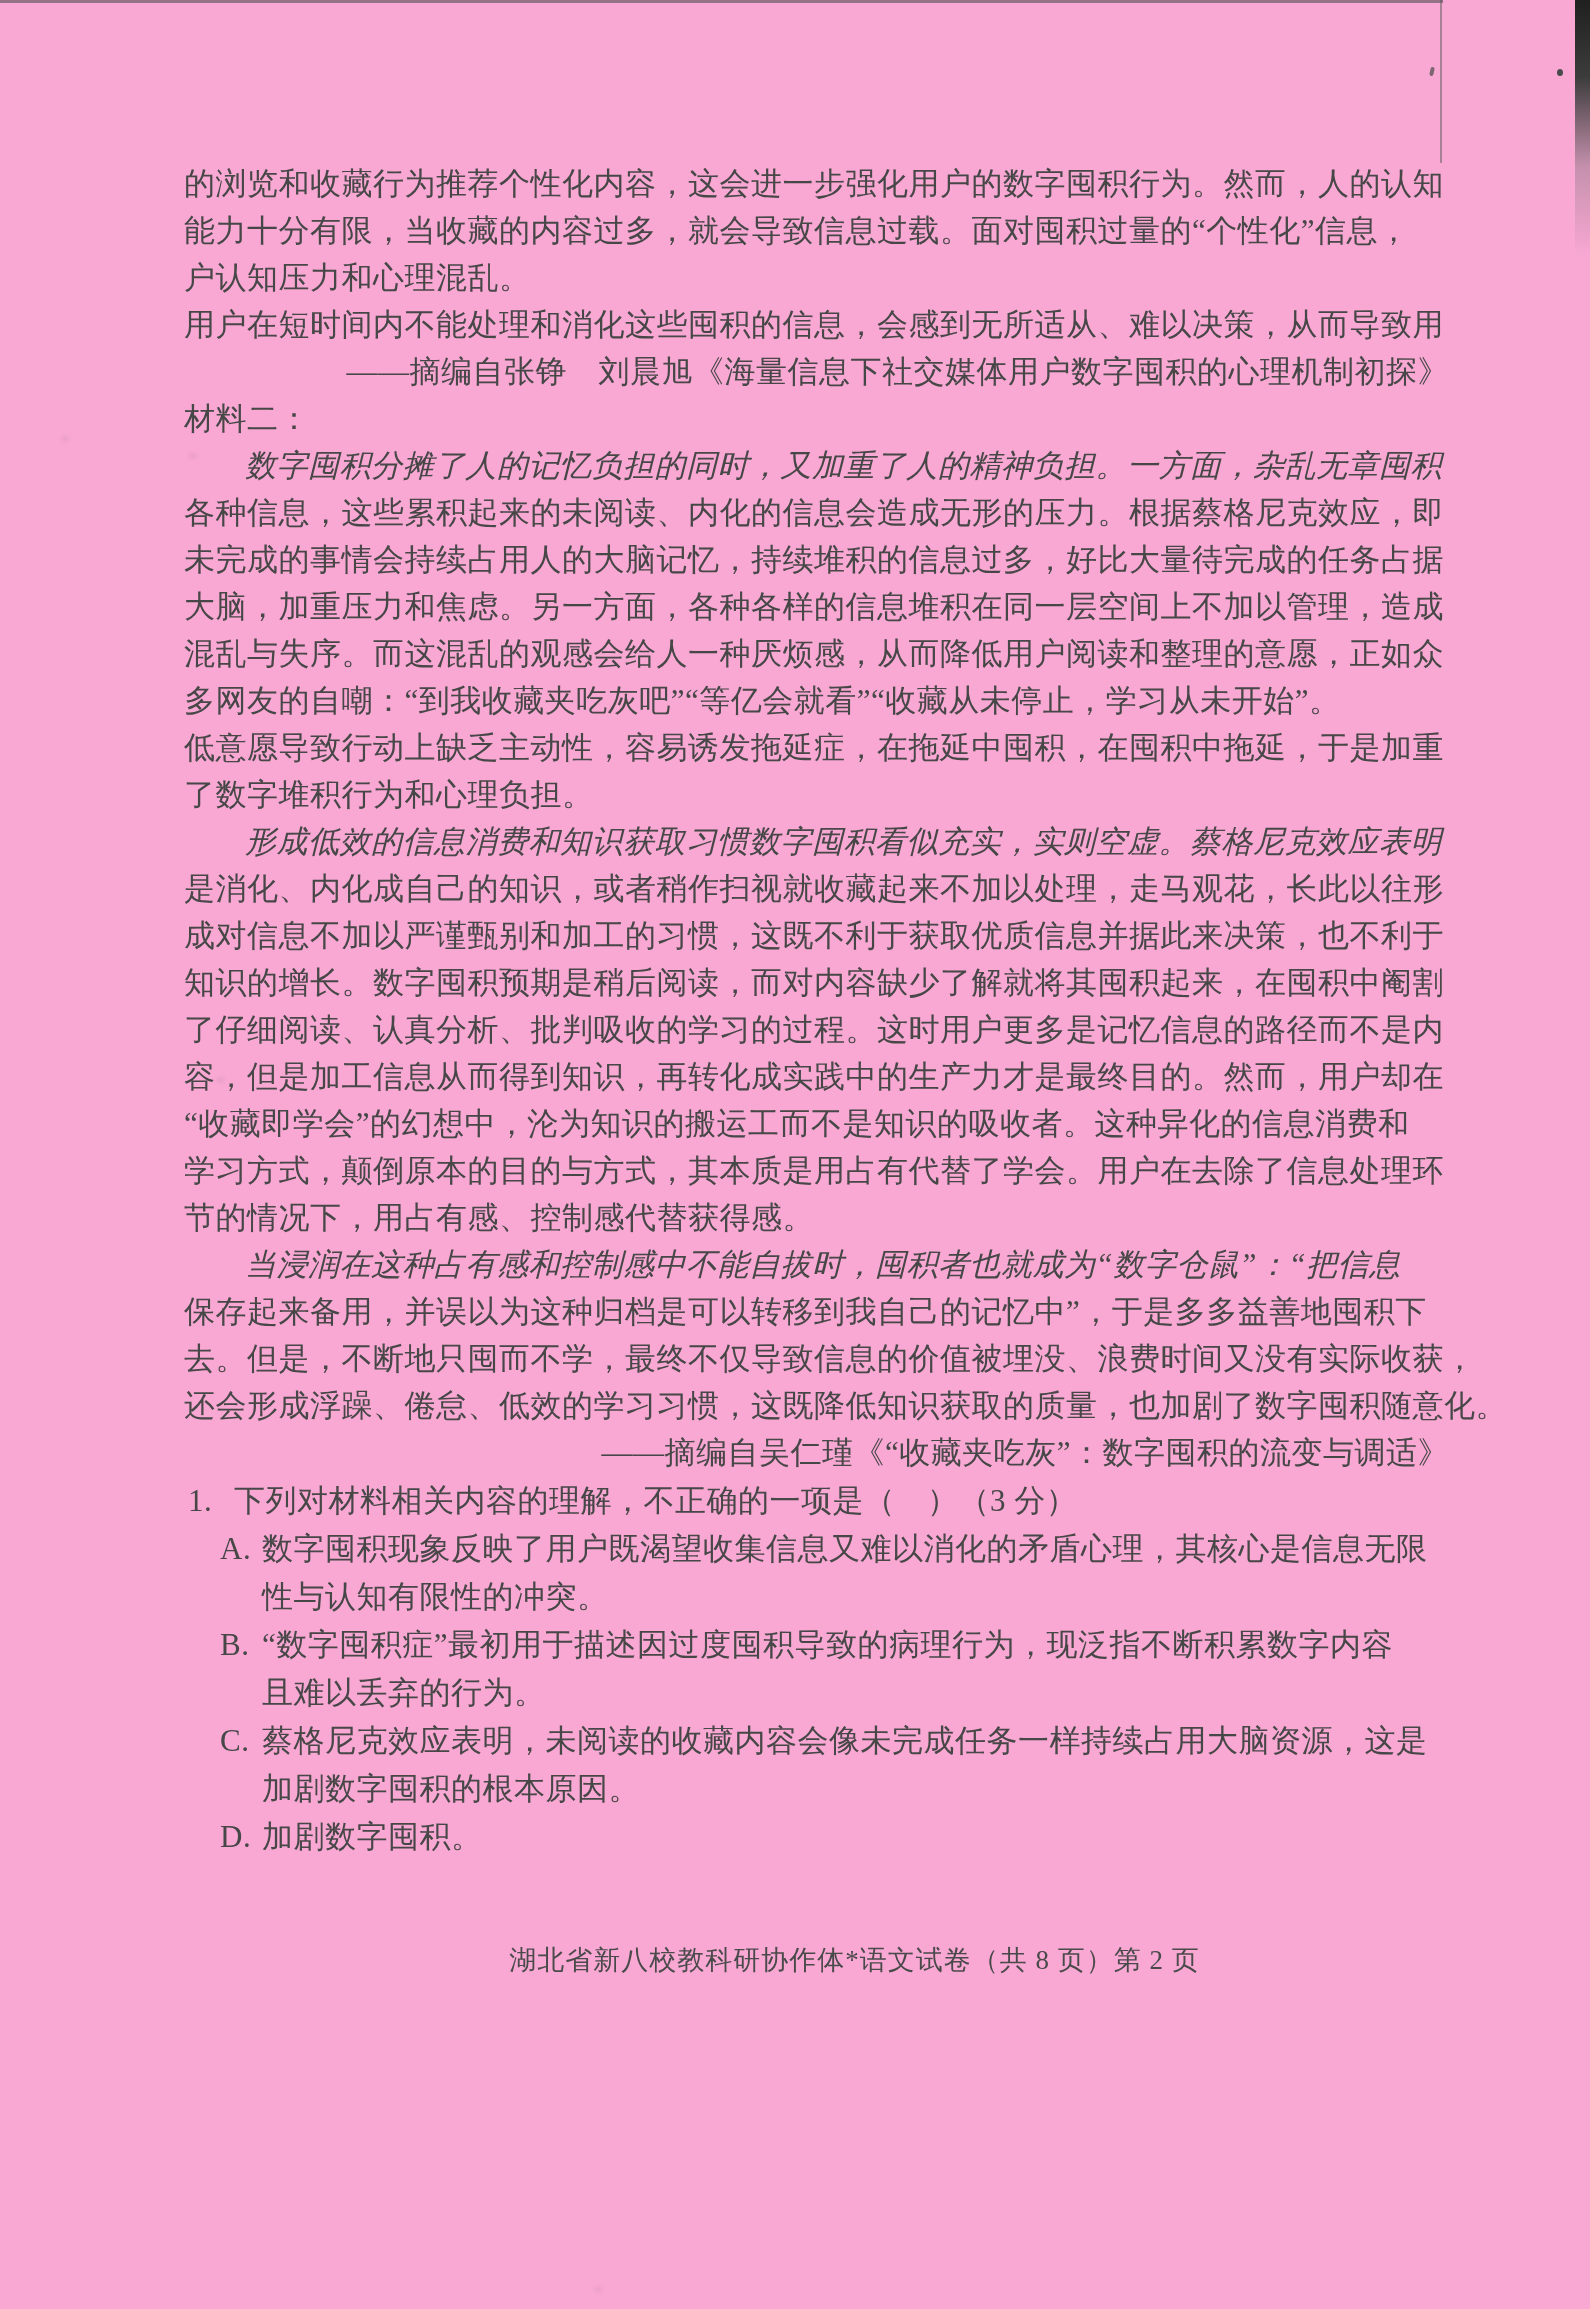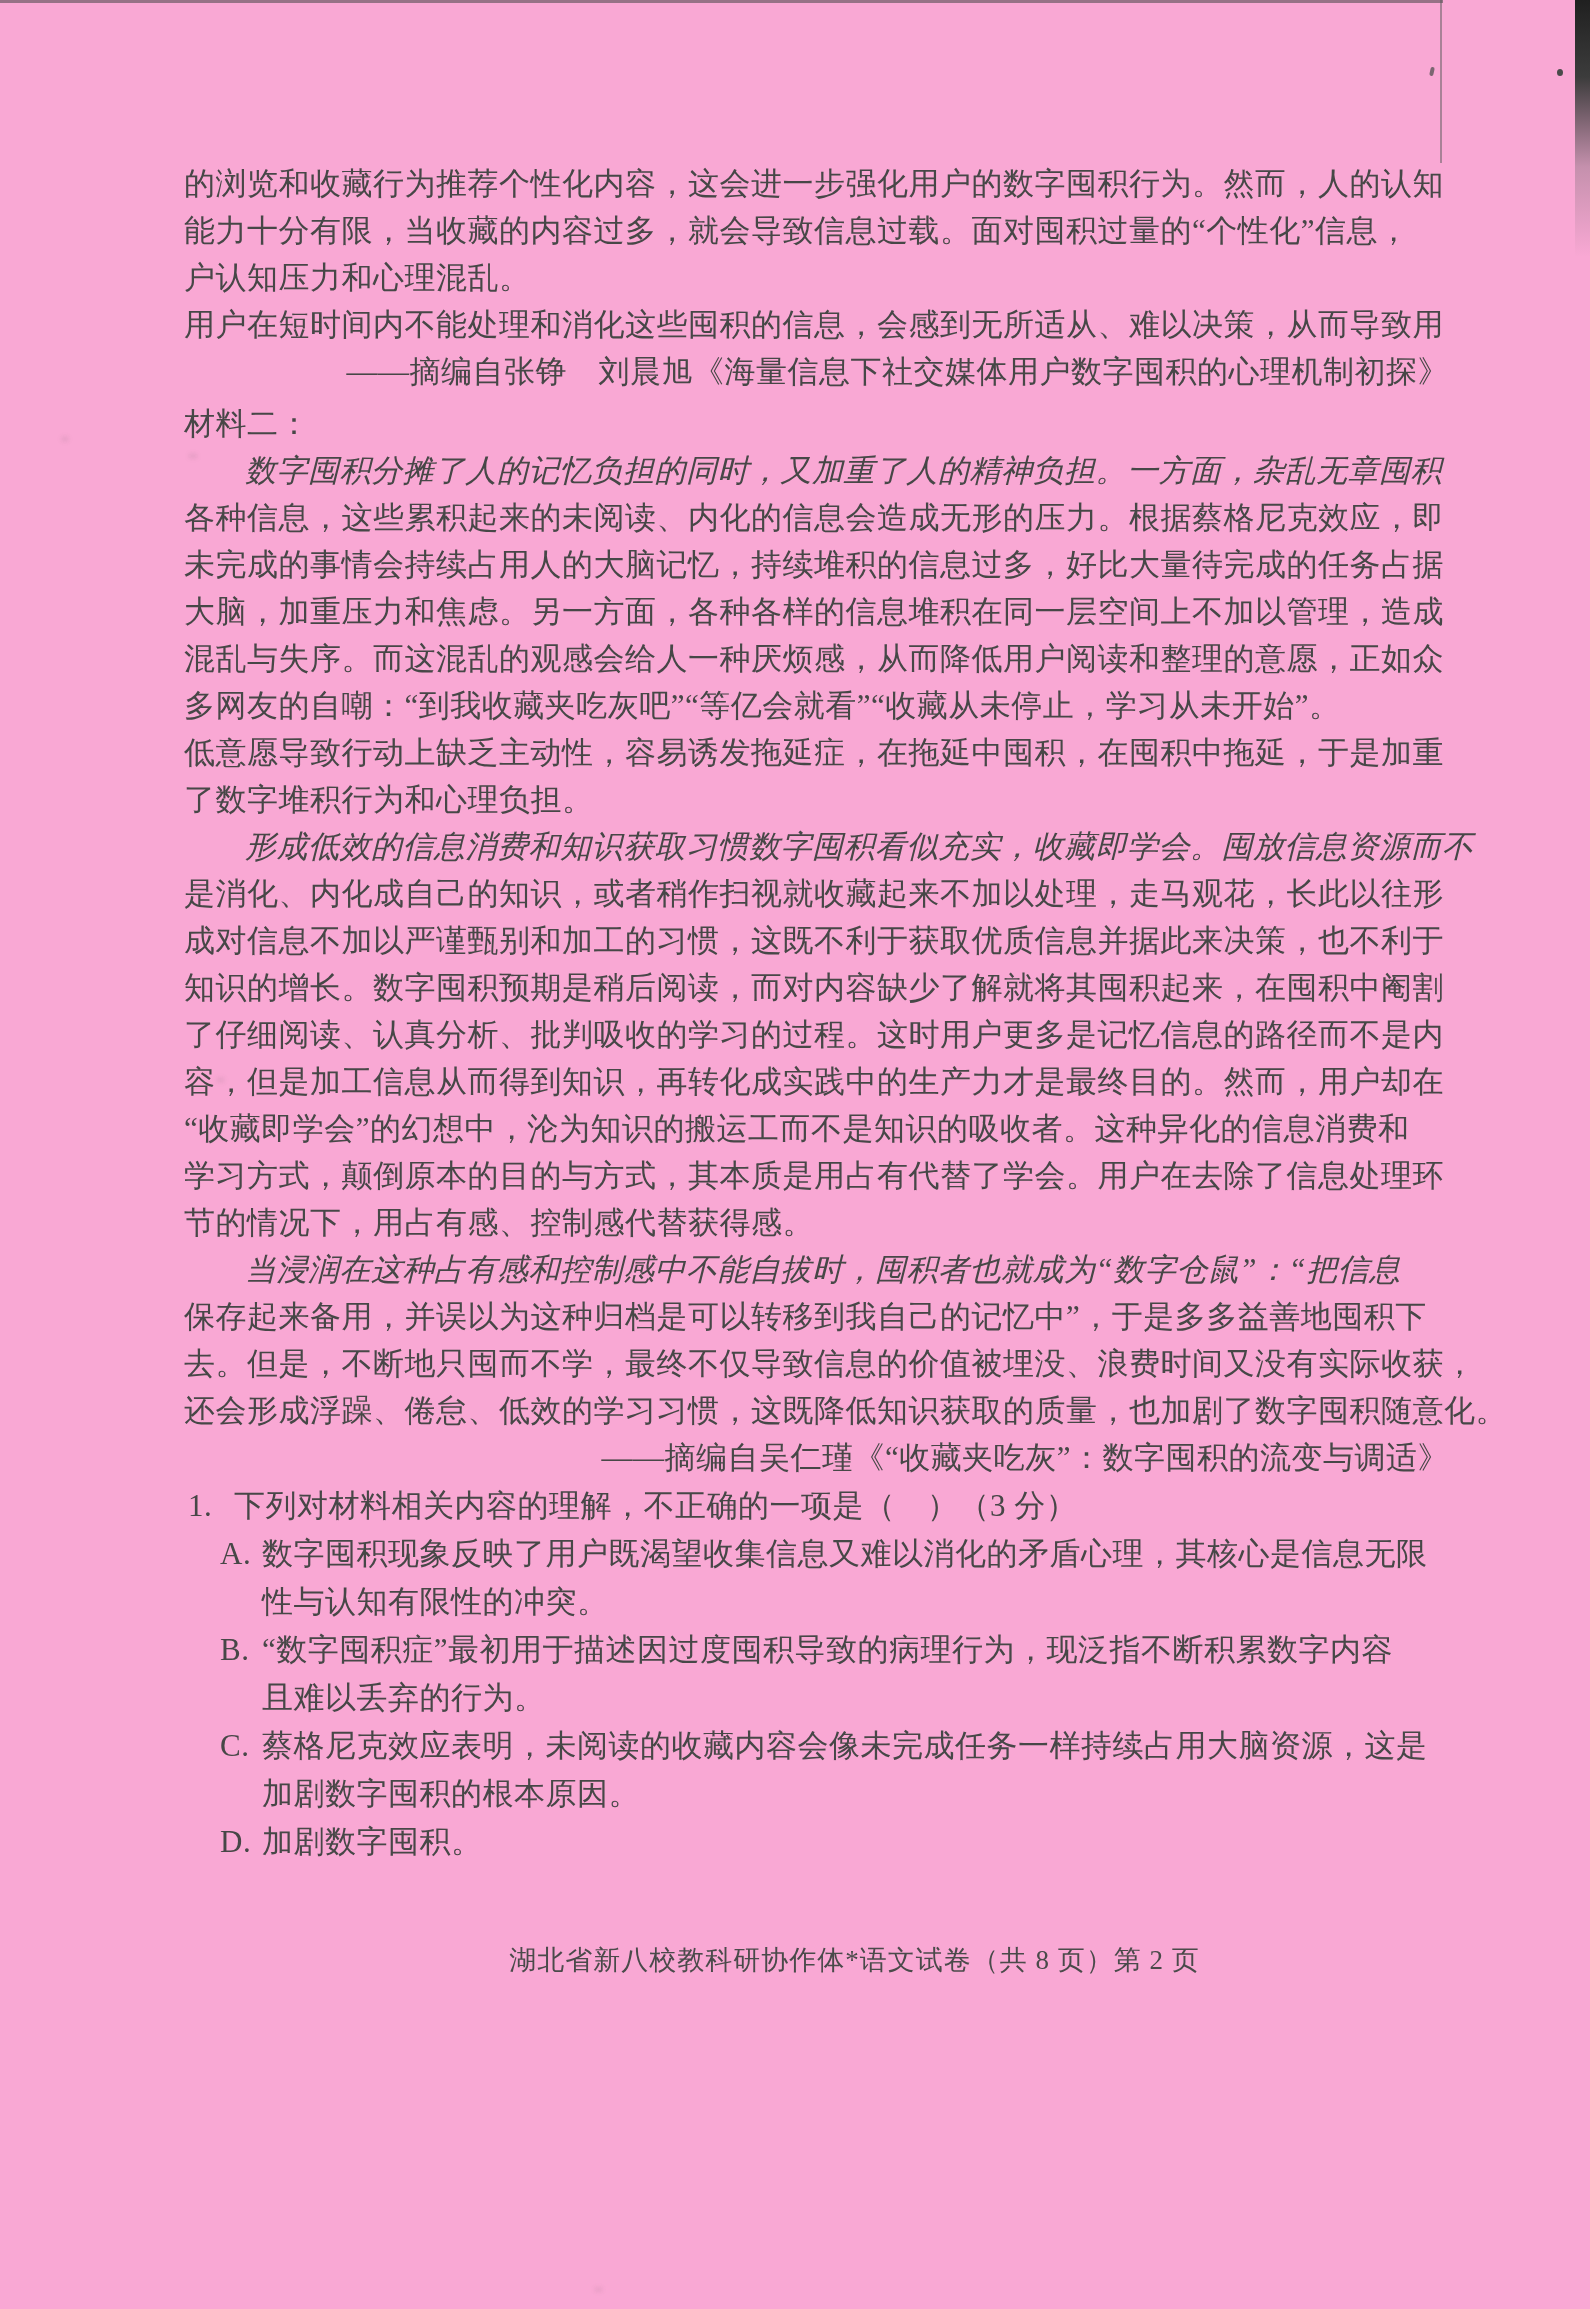--- a/index.html
+++ b/index.html
@@ -16,21 +16,21 @@
     position:absolute;
     left:184px; top:160px;
     width:1265px;
     font-size:31px;
     line-height:47px;
     letter-spacing:0.5px;
   }
   .line { white-space:nowrap; }
   .indent { text-indent:61px;font-style:italic; }
   .attr { text-align:right; }
-  .m2-heading { margin-top:5px; }
+  .m2-heading { }
   .question { margin-top:1px; line-height:48px; }
   .q-stem-row { display:flex; }
   .q-num { width:50px; flex:0 0 50px; padding-left:4px; box-sizing:border-box; }
   .options { padding-left:36px; }
   .opt { display:flex; }
   .opt-label { width:42px; flex:0 0 42px; }
   .opt-text { white-space:nowrap; }
   .footer {
     position:absolute;
     left:0; right:0; top:1942px;
@@ -110,21 +110,21 @@
         <div class="line">各种信息，这些累积起来的未阅读、内化的信息会造成无形的压力。根据蔡格尼克效应，即</div>
         <div class="line">未完成的事情会持续占用人的大脑记忆，持续堆积的信息过多，好比大量待完成的任务占据</div>
         <div class="line">大脑，加重压力和焦虑。另一方面，各种各样的信息堆积在同一层空间上不加以管理，造成</div>
         <div class="line">混乱与失序。而这混乱的观感会给人一种厌烦感，从而降低用户阅读和整理的意愿，正如众</div>
         <div class="line">多网友的自嘲：“到我收藏夹吃灰吧”“等亿会就看”“收藏从未停止，学习从未开始”。</div>
         <div class="line">低意愿导致行动上缺乏主动性，容易诱发拖延症，在拖延中囤积，在囤积中拖延，于是加重</div>
         <div class="line">了数字堆积行为和心理负担。</div>
       </div>
 
       <div>
-        <div class="line indent">形成低效的信息消费和知识获取习惯数字囤积看似充实，收藏即学会。囤放信息资源而不</div>
+        <div class="line indent">形成低效的信息消费和知识获取习惯数字囤积看似充实，实则空虚。蔡格尼克效应表明</div>
         <div class="line">是消化、内化成自己的知识，或者稍作扫视就收藏起来不加以处理，走马观花，长此以往形</div>
         <div class="line">成对信息不加以严谨甄别和加工的习惯，这既不利于获取优质信息并据此来决策，也不利于</div>
         <div class="line">知识的增长。数字囤积预期是稍后阅读，而对内容缺少了解就将其囤积起来，在囤积中阉割</div>
         <div class="line">了仔细阅读、认真分析、批判吸收的学习的过程。这时用户更多是记忆信息的路径而不是内</div>
         <div class="line">容，但是加工信息从而得到知识，再转化成实践中的生产力才是最终目的。然而，用户却在</div>
         <div class="line">“收藏即学会”的幻想中，沦为知识的搬运工而不是知识的吸收者。这种异化的信息消费和</div>
         <div class="line">学习方式，颠倒原本的目的与方式，其本质是用占有代替了学会。用户在去除了信息处理环</div>
         <div class="line">节的情况下，用占有感、控制感代替获得感。</div>
       </div>
 

